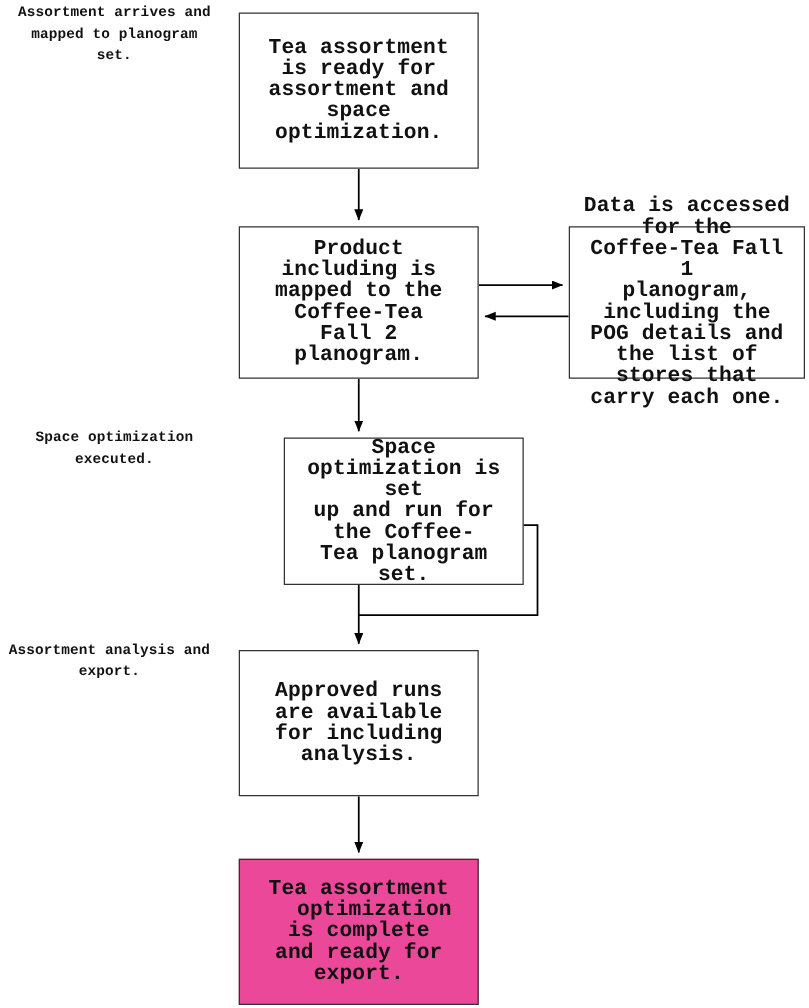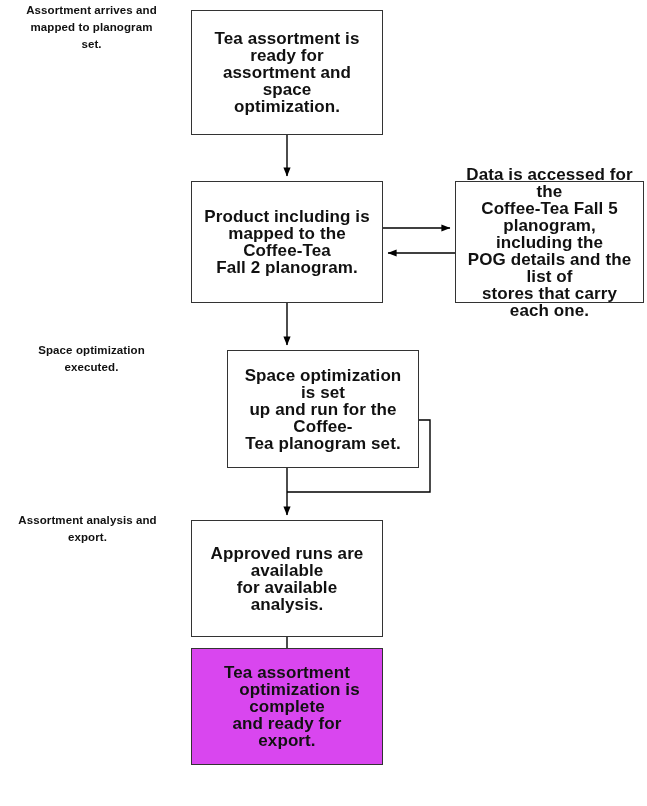--- a/index.html
+++ b/index.html
@@ -14,20 +14,21 @@
     font-family: "Liberation Sans", sans-serif;
     color: #000000;
     overflow: hidden;
   }
   #canvas {
     position: absolute;
     left: 0;
     top: 0;
     width: 529px;
     height: 806px;
+    font-family: Liberation Mono, monospace;
   }
   .node {
     position: absolute;
     box-sizing: border-box;
     border: 1.5px solid #333333;
     background: #ffffff;
     display: flex;
     align-items: center;
     justify-content: center;
     text-align: center;
@@ -86,26 +87,26 @@
       <div class="stage-label" style="left: 0px; top: 512px; width: 175px;"><span>Assortment analysis and</span><br><span>export.</span></div>
     </div>
   <div id="node-layer">
       <div class="node" style="left: 191px; top: 10px; width: 192px; height: 125px; border-color: rgb(51, 51, 51); background: rgb(255, 255, 255); color: rgb(17, 17, 17);">
         <span><span style="display: inline;">Tea assortment is ready for</span><br><span style="display: inline;">assortment and space</span><br><span style="display: inline;">optimization.</span></span>
       </div>
       <div class="node" style="left: 191px; top: 181px; width: 192px; height: 122px; border-color: rgb(51, 51, 51); background: rgb(255, 255, 255); color: rgb(17, 17, 17);">
         <span><span style="display: inline;">Product including is</span><br><span style="display: inline;">mapped to the Coffee-Tea</span><br><span style="display: inline;">Fall 2 planogram.</span></span>
       </div>
       <div class="node" style="left: 455px; top: 181px; width: 189px; height: 122px; border-color: rgb(51, 51, 51); background: rgb(255, 255, 255); color: rgb(17, 17, 17);">
-        <span><span style="display: inline;">Data is accessed for the</span><br><span style="display: inline;">Coffee-Tea Fall 5</span><br><span style="display: inline;">planogram, including the</span><br><span style="display: inline;">POG details and the list of</span><br><span style="display: inline;">stores that carry each one.</span></span>
+        <span><span style="display: inline;">Data is accessed for the</span><br><span style="display: inline;">Coffee-Tea Fall 1</span><br><span style="display: inline;">planogram, including the</span><br><span style="display: inline;">POG details and the list of</span><br><span style="display: inline;">stores that carry each one.</span></span>
       </div>
       <div class="node" style="left: 191px; top: 350px; width: 192px; height: 118px; border-color: rgb(51, 51, 51); background: rgb(255, 255, 255); color: rgb(17, 17, 17); margin-left: 36px;">
         <span><span style="display: inline;">Space optimization is set</span><br><span style="display: inline;">up and run for the Coffee-</span><br><span style="display: inline; text-align: center;">Tea planogram set.</span></span>
       </div>
       <div class="node" style="left: 191px; top: 520px; width: 192px; height: 117px; border-color: rgb(51, 51, 51); background: rgb(255, 255, 255); color: rgb(17, 17, 17);">
-        <span><span style="display: inline;">Approved runs are available</span><br><span style="display: inline;">for available analysis.</span></span>
+        <span><span style="display: inline;">Approved runs are available</span><br><span style="display: inline;">for including analysis.</span></span>
       </div>
-      <div class="node" style="left: 191px; top: 648px; width: 192px; height: 117px; border-color: rgb(51, 51, 51); background: #d946ef; color: rgb(17, 17, 17);">
+      <div class="node" style="left: 191px; top: 687px; width: 192px; height: 117px; border-color: rgb(51, 51, 51); background: #ec4899; color: rgb(17, 17, 17);">
         <span><span style="display: inline;">Tea assortment</span><br><span style="display: inline; margin-left: 25px;">optimization is complete</span><br><span style="display: inline;">and ready for export.</span></span>
       </div>
     </div>
 
 </div>
 
 </body></html>

